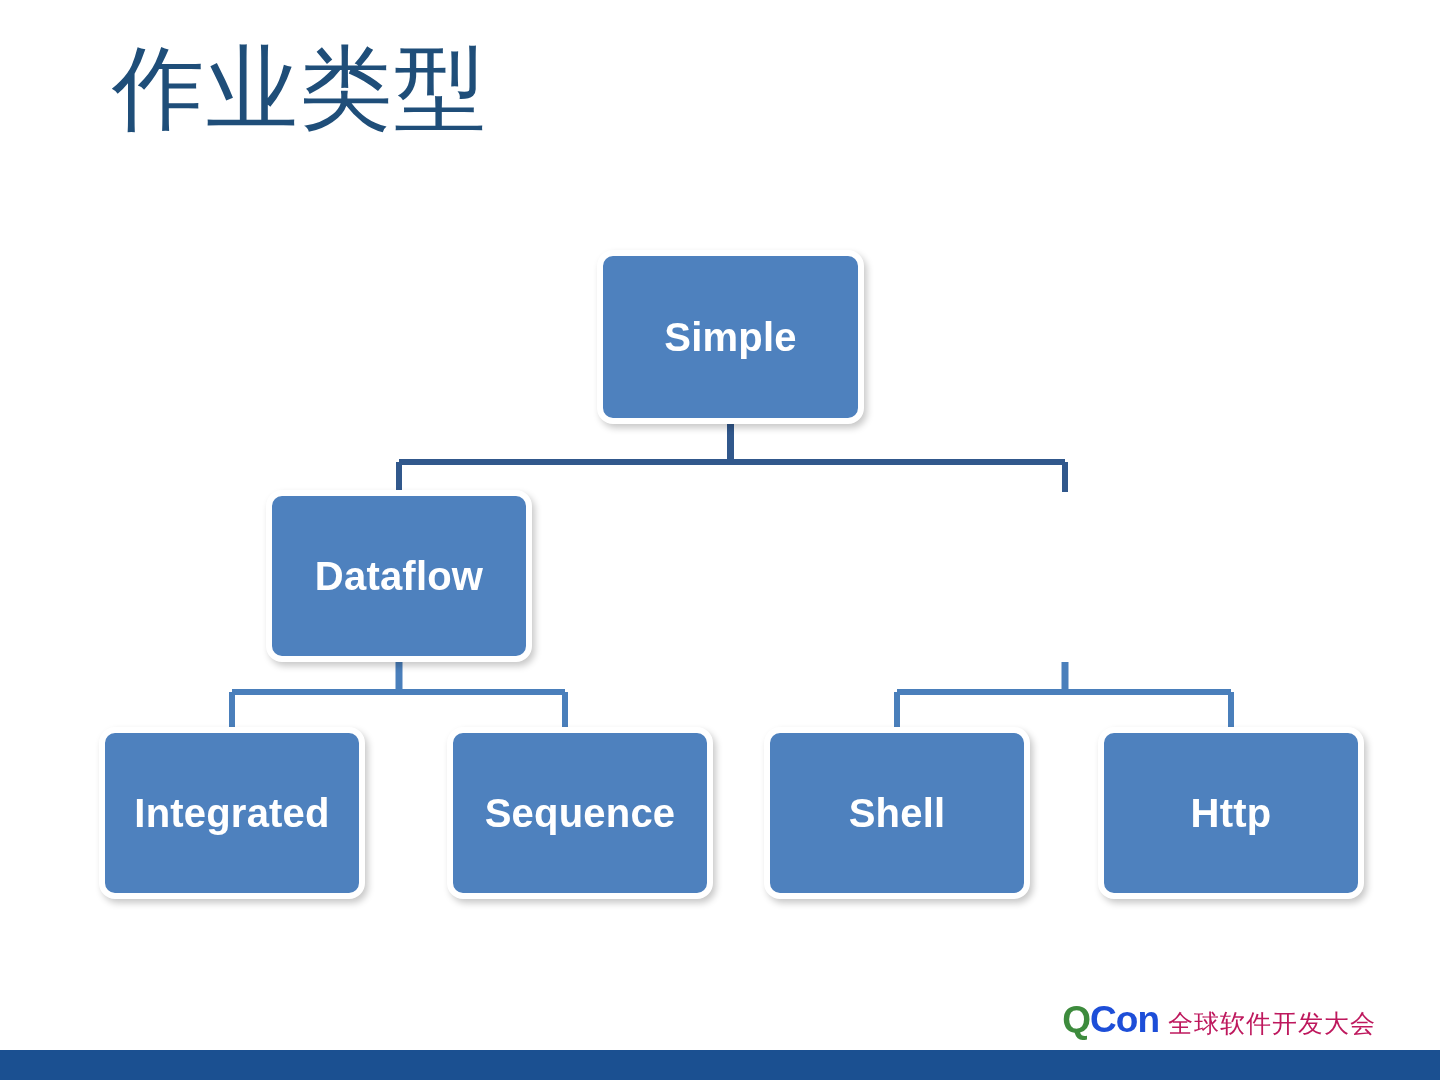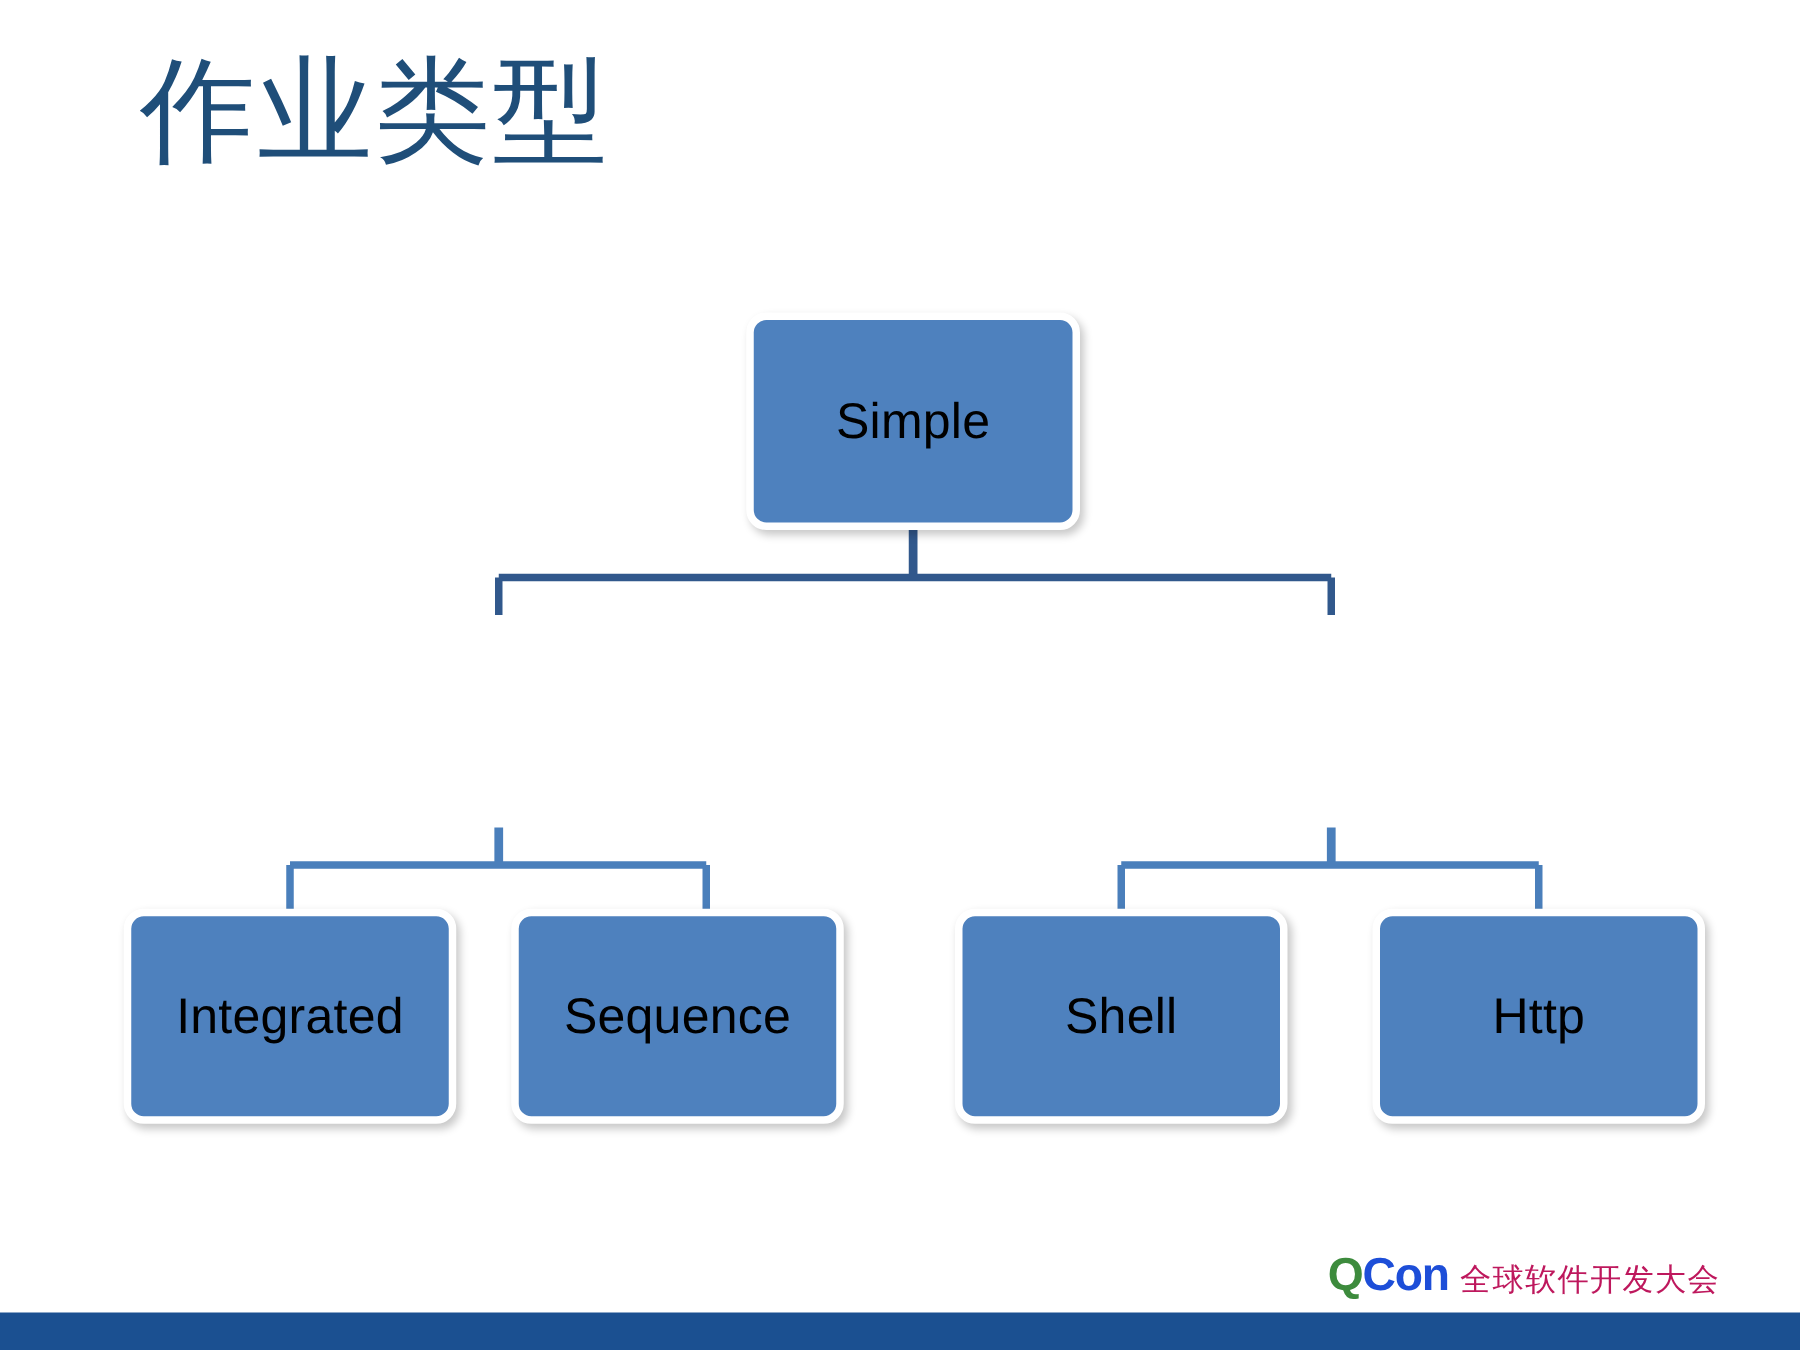--- a/index.html
+++ b/index.html
@@ -54,35 +54,35 @@
     box-sizing: border-box;
     background: #4E81BE;
     border: 6px solid #ffffff;
     border-radius: 16px;
     box-shadow: 3px 4px 7px rgba(0,0,0,0.22);
     display: flex;
     align-items: center;
     justify-content: center;
   }
   .node .node-label {
-    color: #000000;
+    color: #ffffff;
     font-size: 40px;
-    font-weight: 400;
+    font-weight: 700;
     line-height: 1;
     text-align: center;
     letter-spacing: 0.2px;
     font-family: "Liberation Sans", "DejaVu Sans", sans-serif;
   }
 
   
   #node-simple      { left: 597px;  top: 250px; width: 267px; height: 174px; }
   #node-dataflow    { left: 266px;  top: 490px; width: 266px; height: 172px; }
   #node-integrated  { left: 932px;  top: 490px; width: 266px; height: 172px; }
   #node-throughput  { left: 99px;   top: 727px; width: 266px; height: 172px; }
-  #node-sequence    { left: 409px;  top: 727px; width: 266px; height: 172px; }
+  #node-sequence    { left: 447px;  top: 727px; width: 266px; height: 172px; }
   #node-shell       { left: 764px;  top: 727px; width: 266px; height: 172px; }
   #node-http        { left: 1098px; top: 727px; width: 266px; height: 172px; }
 
   
   #footer-text {
     position: absolute;
     left: 98px;
     top: 1007px;
     font-size: 20px;
     color: #8b8b8b;
@@ -152,20 +152,23 @@
       <path d="M1065 662 L1065 692" stroke="#4A7FBB" stroke-width="7" fill="none"></path>
       <path d="M897 692 L1231 692" stroke="#4A7FBB" stroke-width="6" fill="none"></path>
       <path d="M897 692 L897 729" stroke="#4A7FBB" stroke-width="6" fill="none"></path>
       <path d="M1231 692 L1231 729" stroke="#4A7FBB" stroke-width="6" fill="none"></path>
     </svg>
 
     <div class="node" id="node-simple">
       <span class="node-label">Simple</span>
     </div>
 
+    <div class="node" id="node-dataflow">
+      <span class="node-label">Dataflow</span>
+    </div>
 
 
     <div class="node" id="node-throughput">
       <span class="node-label">Integrated</span>
     </div>
 
     <div class="node" id="node-sequence">
       <span class="node-label">Sequence</span>
     </div>
 

